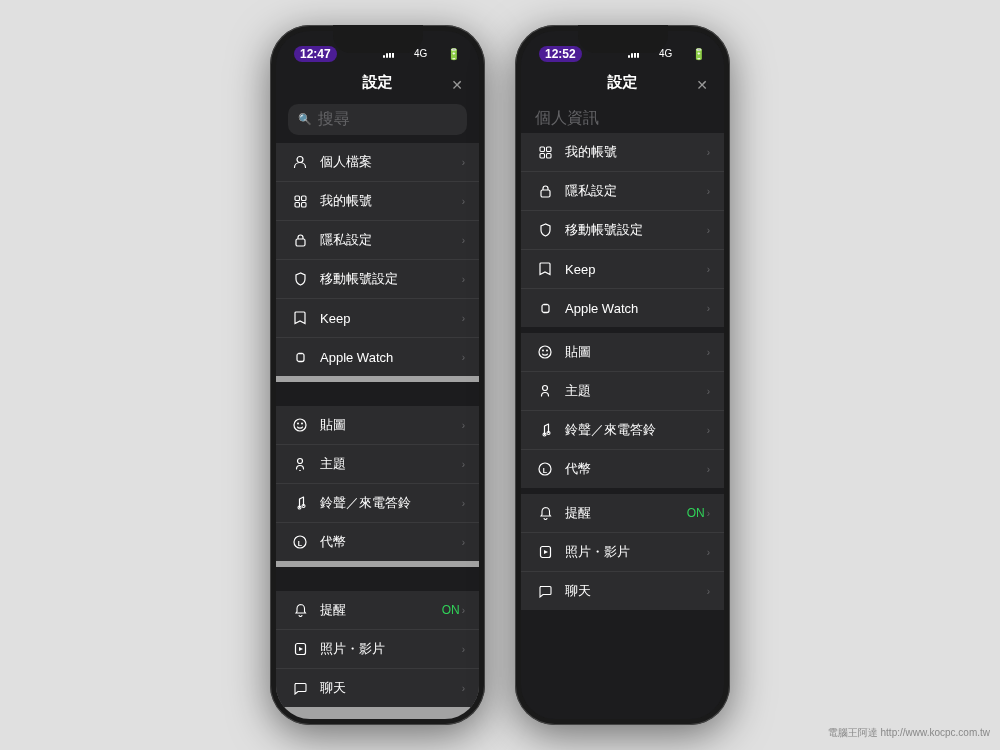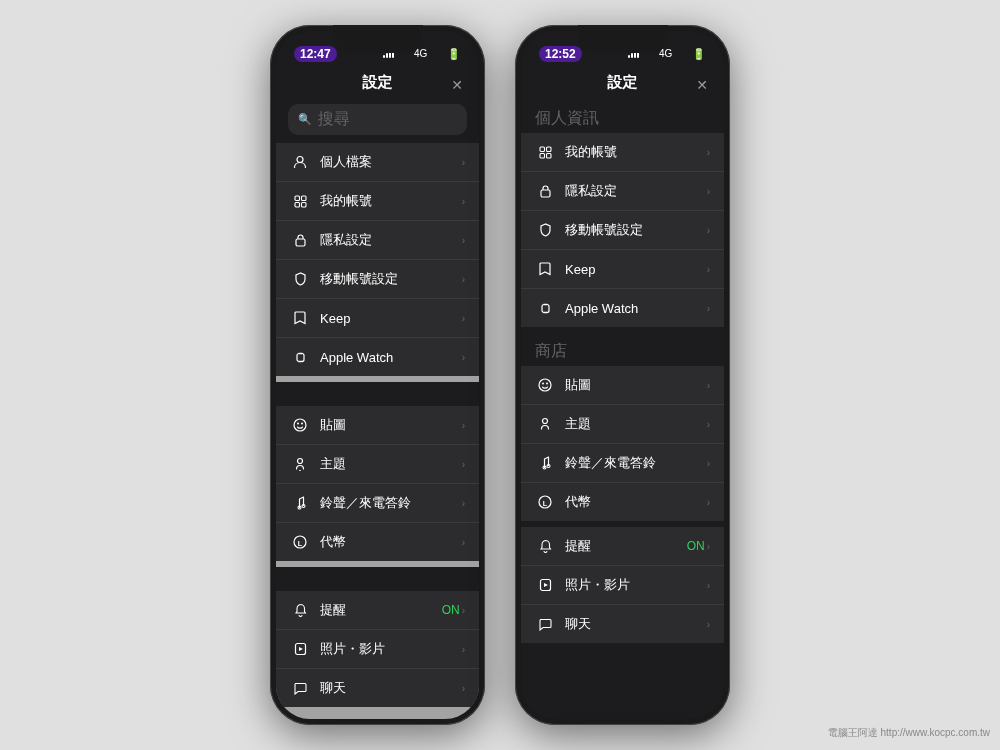--- a/index.html
+++ b/index.html
@@ -499,21 +499,20 @@
                     <line x1="4.5" y1="11.5" x2="8.5" y2="11.5" stroke="#fff" stroke-width="1.5"></line>
                   </svg>
               </div>
               <span class="menu-label">Apple Watch</span>
               <span class="menu-chevron">›</span>
             </div>
           </div>
         </div>
 
         <div class="section">
-          <div class="section-label">商店</div>
           <div class="section-group">
             <div class="menu-item">
               <div class="menu-icon">
                 <svg width="14" height="14" viewBox="0 0 14 14" fill="none">
                     <circle cx="7" cy="7" r="6" stroke="#fff" stroke-width="1.2"></circle>
                     <circle cx="5" cy="5.5" r="1" fill="#fff"></circle>
                     <circle cx="9" cy="5.5" r="1" fill="#fff"></circle>
                     <path d="M4.5 9c.5 1.5 4.5 1.5 5 0" stroke="#fff" stroke-width="1.1" stroke-linecap="round"></path>
                   </svg>
               </div>

